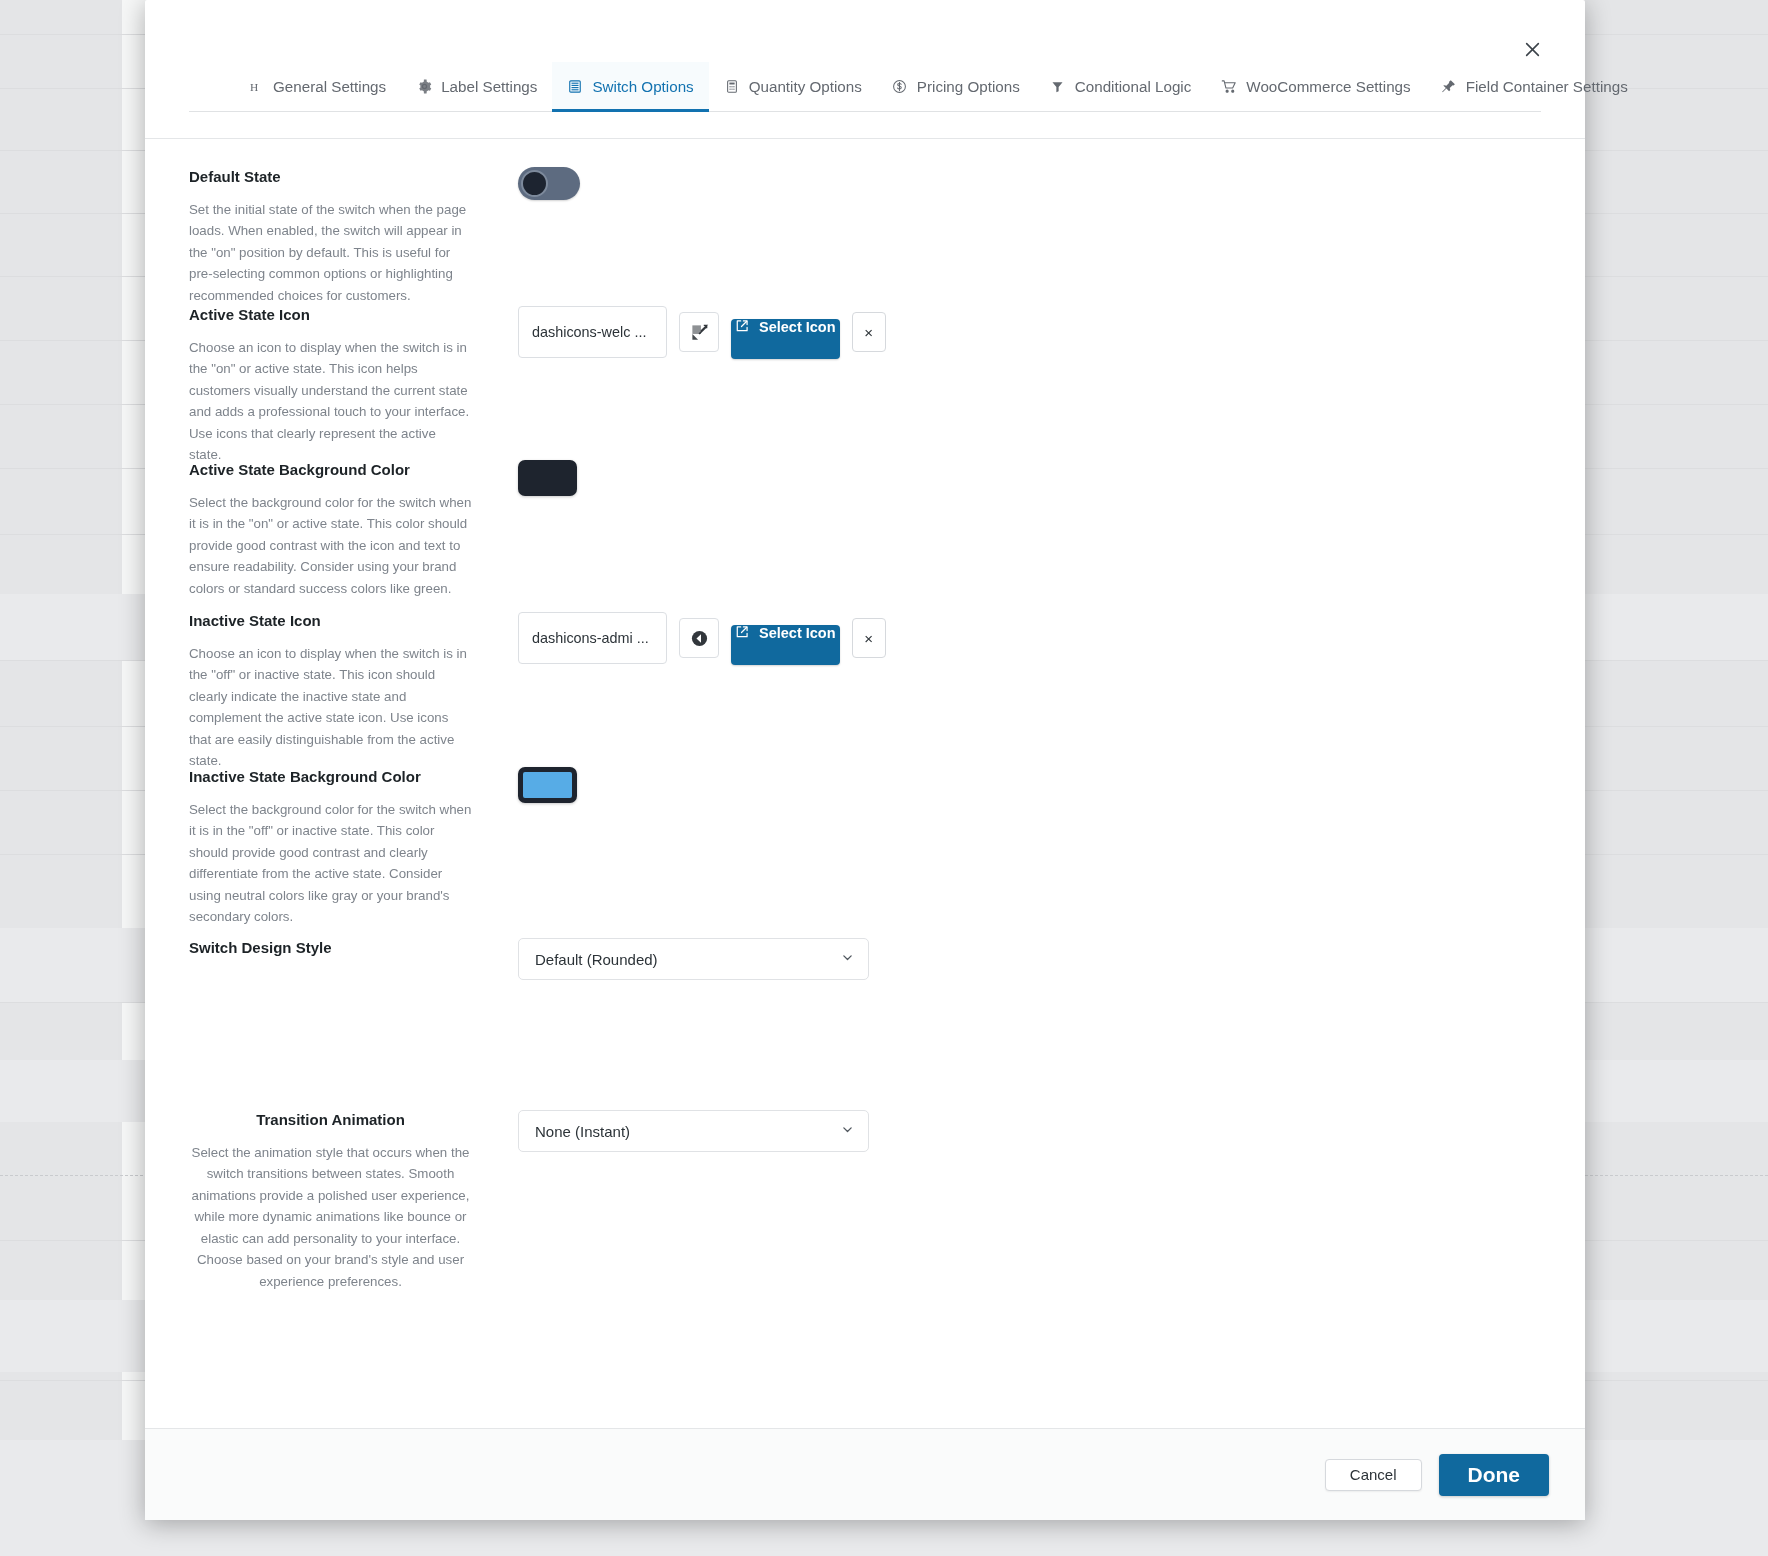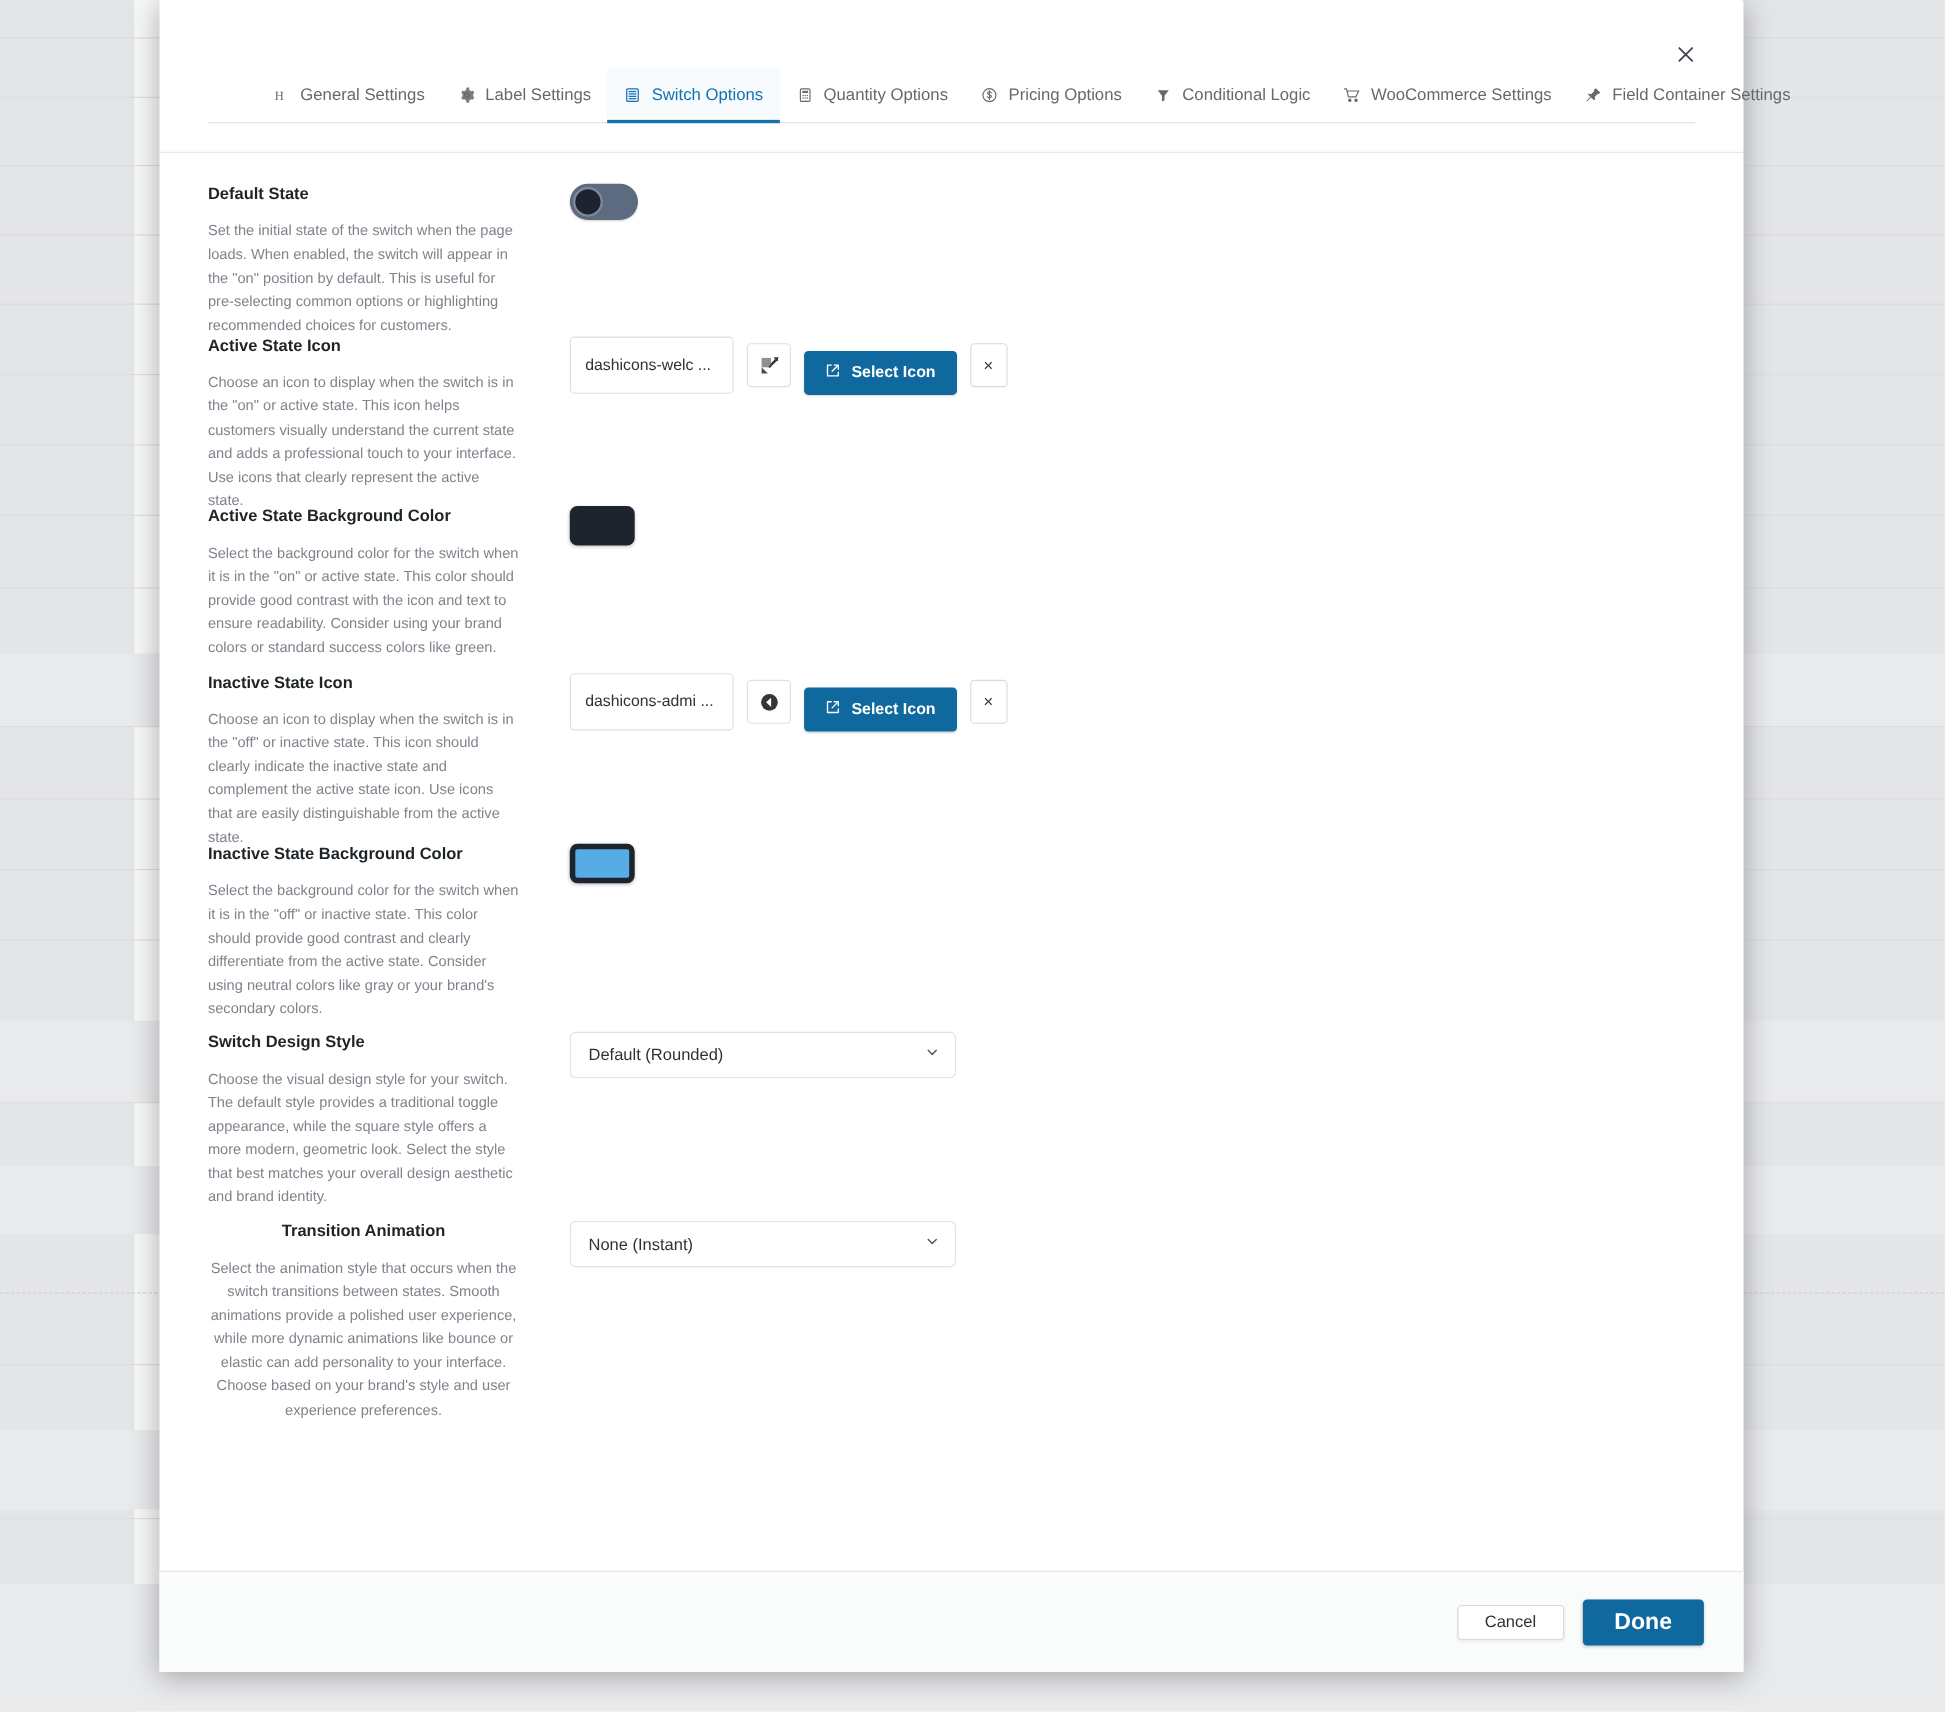--- a/index.html
+++ b/index.html
@@ -214,24 +214,24 @@
     background: #fff;
     display: flex; align-items: center; justify-content: center;
     cursor: pointer;
   }
   .btn-select {
     height: 40px;
     background: #10699e;
     color: #fff;
     border: 0;
     border-radius: 4px;
-    padding: 0 19px;
+    padding: 0 4px;
     font-size: 14.5px;
     font-weight: bold;
-    display: flex; align-items: center; gap: 10px;
+    display: flex; align-items: flex-start; gap: 10px;
     cursor: pointer;
     box-shadow: 0 1px 2px rgba(0,0,0,0.18);
     font-family: "Liberation Sans", sans-serif;
     margin-top: 14px;
   }
   .btn-clear {
     width: 34px; height: 40px;
     background: #fff;
     border: 1px solid #d6d9dd;
     border-radius: 4px;
@@ -534,21 +534,20 @@
         <p class="field-help">Select the background color for the switch when it is in the "off" or inactive state. This color should provide good contrast and clearly differentiate from the active state. Consider using neutral colors like gray or your brand's secondary colors.</p>
       </div>
       <div class="field-control">
         <div class="swatch swatch-blue"></div>
       </div>
     </div>
 
     <div class="field-row r5">
       <div class="field-desc">
         <div class="field-label">Switch Design Style</div>
-        <p class="field-help">Choose the visual design style for your switch. The default style provides a traditional toggle appearance, while the square style offers a more modern, geometric look. Select the style that best matches your overall design aesthetic and brand identity.</p>
       </div>
       <div class="field-control">
         <div class="select-wrap">
           <div class="select-box">Default (Rounded)</div>
           <span class="select-chev">
             <svg width="13" height="13" viewBox="0 0 16 16" fill="none" stroke="#50575e" stroke-width="1.6" stroke-linecap="round" stroke-linejoin="round">
                 <path d="M3.5 6 8 10.5 12.5 6"></path>
               </svg>
           </span>
         </div>

